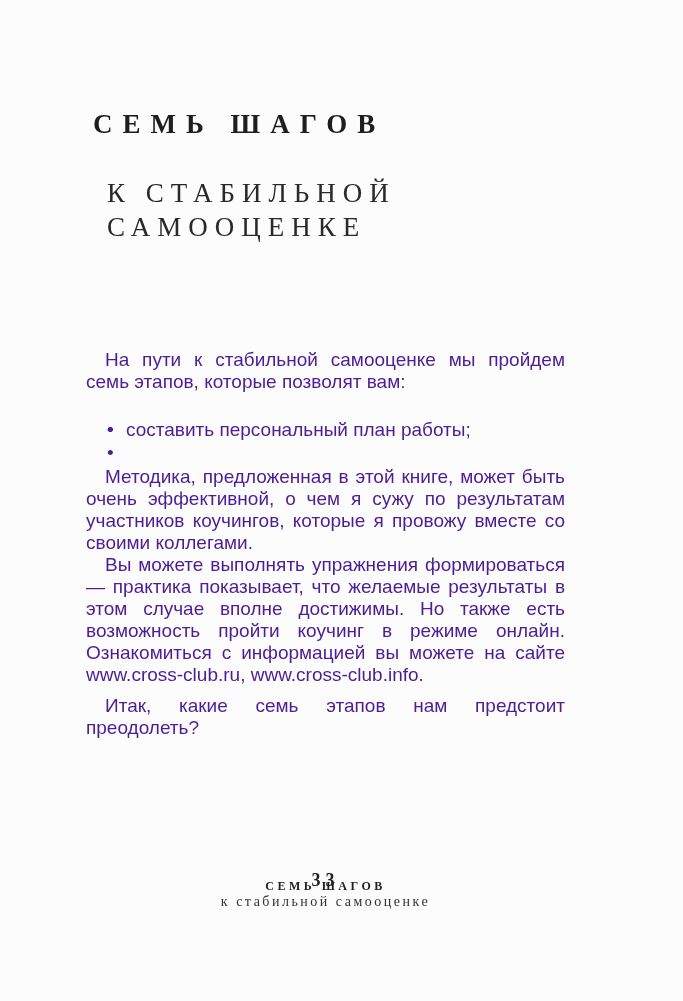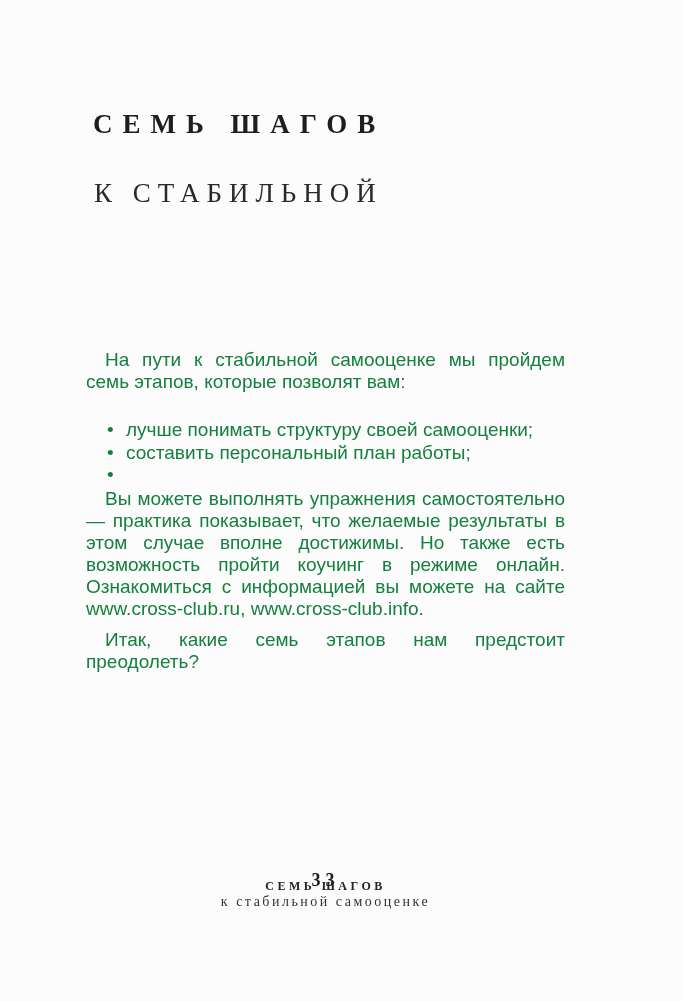--- a/index.html
+++ b/index.html
@@ -23,38 +23,38 @@
     margin: 0;
     font-family: "Liberation Serif", serif;
     font-weight: 700;
     font-size: 27px;
     letter-spacing: 10px;
     color: #1e1e1e;
     white-space: nowrap;
   }
   .chapter-subtitle {
     position: absolute;
-    left: 94px;
+    left: 107px;
     top: 176px;
     margin: 0;
     font-family: "Liberation Serif", serif;
     font-weight: 400;
     font-size: 27px;
     letter-spacing: 7px;
     line-height: 34px;
     color: #292929;
   }
   .body-text {
     position: absolute;
     left: 86px;
     top: 349px;
     width: 479px;
     font-size: 19px;
     line-height: 22px;
-    color: #15803d;
+    color: #4c1d95;
     text-align: justify;
     hyphens: auto;
     -webkit-hyphens: auto;
   }
   .para {
     margin: 0;
     text-indent: 19px;
   }
   .bullets {
     list-style: none;
@@ -116,42 +116,43 @@
 </style>
 </head>
 <body>
 
 <div class="page">
 
   <h1 class="chapter-title">СЕМЬ ШАГОВ</h1>
 
   <h2 class="chapter-subtitle">
     <span>К СТАБИЛЬНОЙ</span><br>
+    <span>САМООЦЕНКЕ</span>
   </h2>
 
   <div class="body-text">
 
     <p class="para">На пути к стабильной самооценке мы пройдем семь этапов, которые позволят вам:</p>
 
     <ul class="bullets">
       <li>
         <span class="bullet-dot">•</span>
-        <span>лучше понимать структуру своей самооценки;</span>
       </li>
       <li>
         <span class="bullet-dot">•</span>
         <span>составить персональный план работы;</span>
       </li>
       <li>
         <span class="bullet-dot">•</span>
       </li>
     </ul>
 
+    <p class="para">Методика, предложенная в этой книге, может быть очень эффективной, о чем я сужу по результатам участников коучингов, которые я провожу вместе со своими коллегами.</p>
 
-    <p class="para">Вы можете выполнять упражнения самостоятельно — практика показывает, что желаемые результаты в этом случае вполне достижимы. Но также есть возможность пройти коучинг в режиме онлайн. Ознакомиться с информацией вы можете на сайте www.cross-club.ru, www.cross-club.info.</p>
+    <p class="para">Вы можете выполнять упражнения формироваться — практика показывает, что желаемые результаты в этом случае вполне достижимы. Но также есть возможность пройти коучинг в режиме онлайн. Ознакомиться с информацией вы можете на сайте www.cross-club.ru, www.cross-club.info.</p>
 
 
     <p class="para para-question">Итак, какие семь этапов нам предстоит преодолеть?</p>
   </div>
 
   <div class="footer-running-title">СЕМЬ ШАГОВ</div>
 
   <div class="footer-running-subtitle">к стабильной  самооценке</div>
 
   <div class="footer-page-number">33</div>

